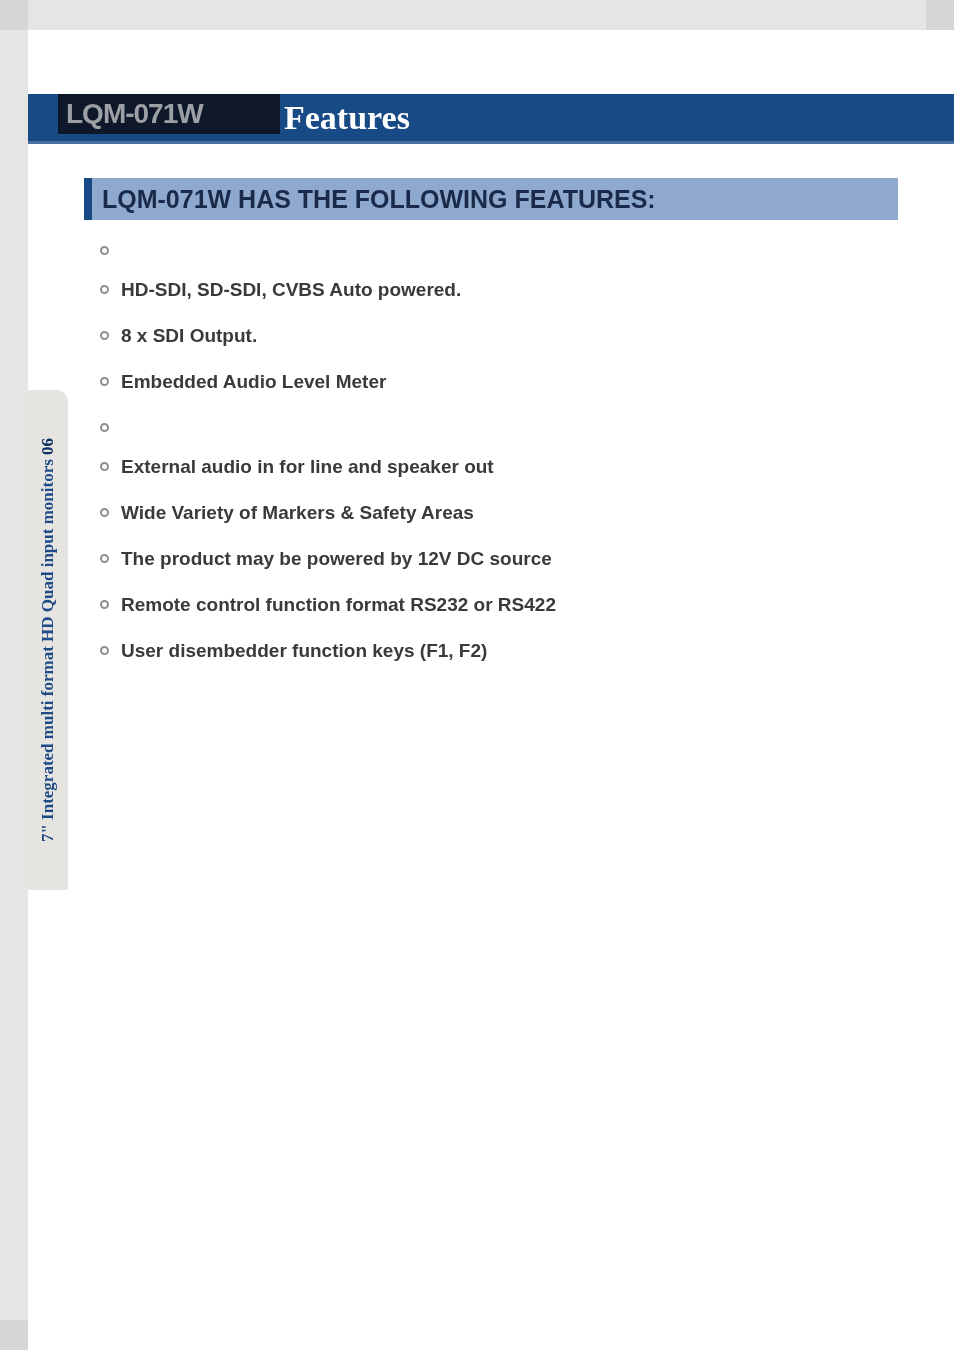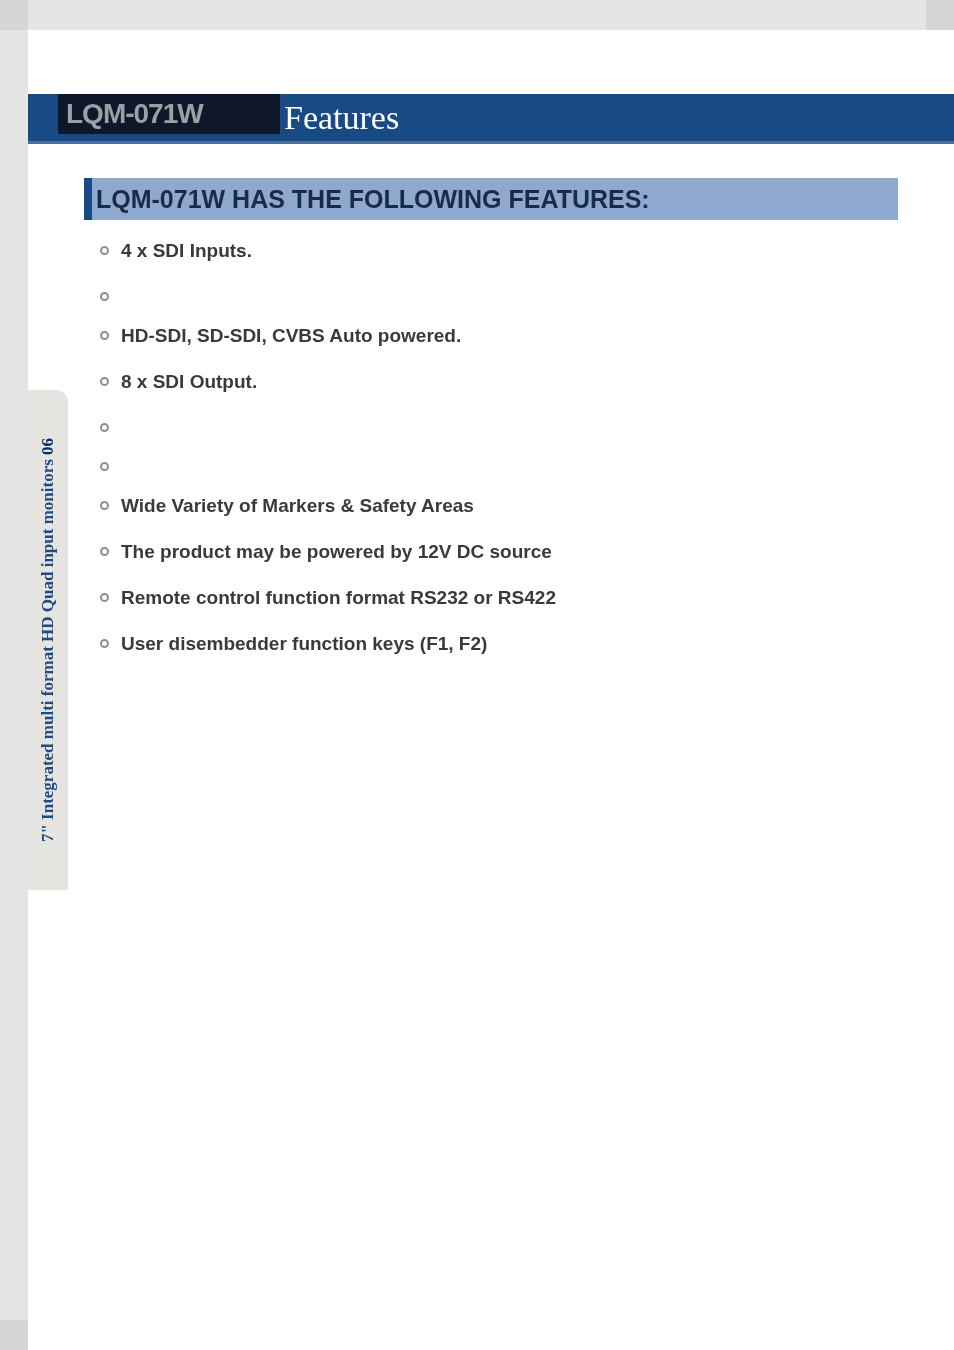--- a/index.html
+++ b/index.html
@@ -28,21 +28,21 @@
     background: #184a86;
     border-bottom: 3px solid #4a6fa0;
   }
   .header-title {
     position: absolute;
     left: 256px;
     top: 5px;
     font-family: "Minion Pro", Georgia, serif;
     font-size: 34px;
     color: #ffffff;
-    font-weight: 400;
+    font-weight: 700;
   }
   .model-box {
     position: absolute;
     top: 64px;
     left: 30px;
     width: 222px;
     height: 40px;
     background: #0f172a;
     display: flex;
     align-items: center;
@@ -82,21 +82,21 @@
   .section-heading {
     position: absolute;
     top: 148px;
     left: 56px;
     right: 56px;
     height: 42px;
     background: #8fa9ce;
     border-left: 8px solid #184a86;
     display: flex;
     align-items: center;
-    padding-left: 4px;
+    padding-left: 10px;
   }
   .section-heading-text {
     font-family: "Myriad Pro Condensed", "Arial Narrow", Arial, sans-serif;
     font-size: 25px;
     font-weight: 600;
     color: #1a2a4a;
     letter-spacing: 0px;
   }
   .features-list {
     position: absolute;
@@ -165,40 +165,41 @@
       <span class="side-tab-num">06</span>
     </div>
   </div>
 
   <div class="section-heading">
     <span class="section-heading-text">LQM-071W HAS THE FOLLOWING FEATURES:</span>
   </div>
 
   <div class="features-list">
 
-  <div class="feature-item">
-        <span class="bullet"></span>
-        <span class="feature-text">4 x SDI Inputs.</span>
-      </div>
       <div class="feature-item">
         <span class="bullet"></span>
       </div>
       <div class="feature-item">
         <span class="bullet"></span>
         <span class="feature-text">HD-SDI, SD-SDI, CVBS Auto powered.</span>
       </div>
       <div class="feature-item">
         <span class="bullet"></span>
         <span class="feature-text">8 x SDI Output.</span>
       </div>
       <div class="feature-item">
         <span class="bullet"></span>
-      </div>
-      <div class="feature-item">
-        <span class="bullet"></span>
+        <span class="feature-text">Embedded Audio Level Meter</span>
+      </div>
+      <div class="feature-item">
+        <span class="bullet"></span>
+      </div>
+      <div class="feature-item">
+        <span class="bullet"></span>
+        <span class="feature-text">External audio in for line and speaker out</span>
       </div>
       <div class="feature-item">
         <span class="bullet"></span>
         <span class="feature-text">Wide Variety of Markers &amp; Safety Areas</span>
       </div>
       <div class="feature-item">
         <span class="bullet"></span>
         <span class="feature-text">The product may be powered by 12V DC source</span>
       </div>
       <div class="feature-item">

